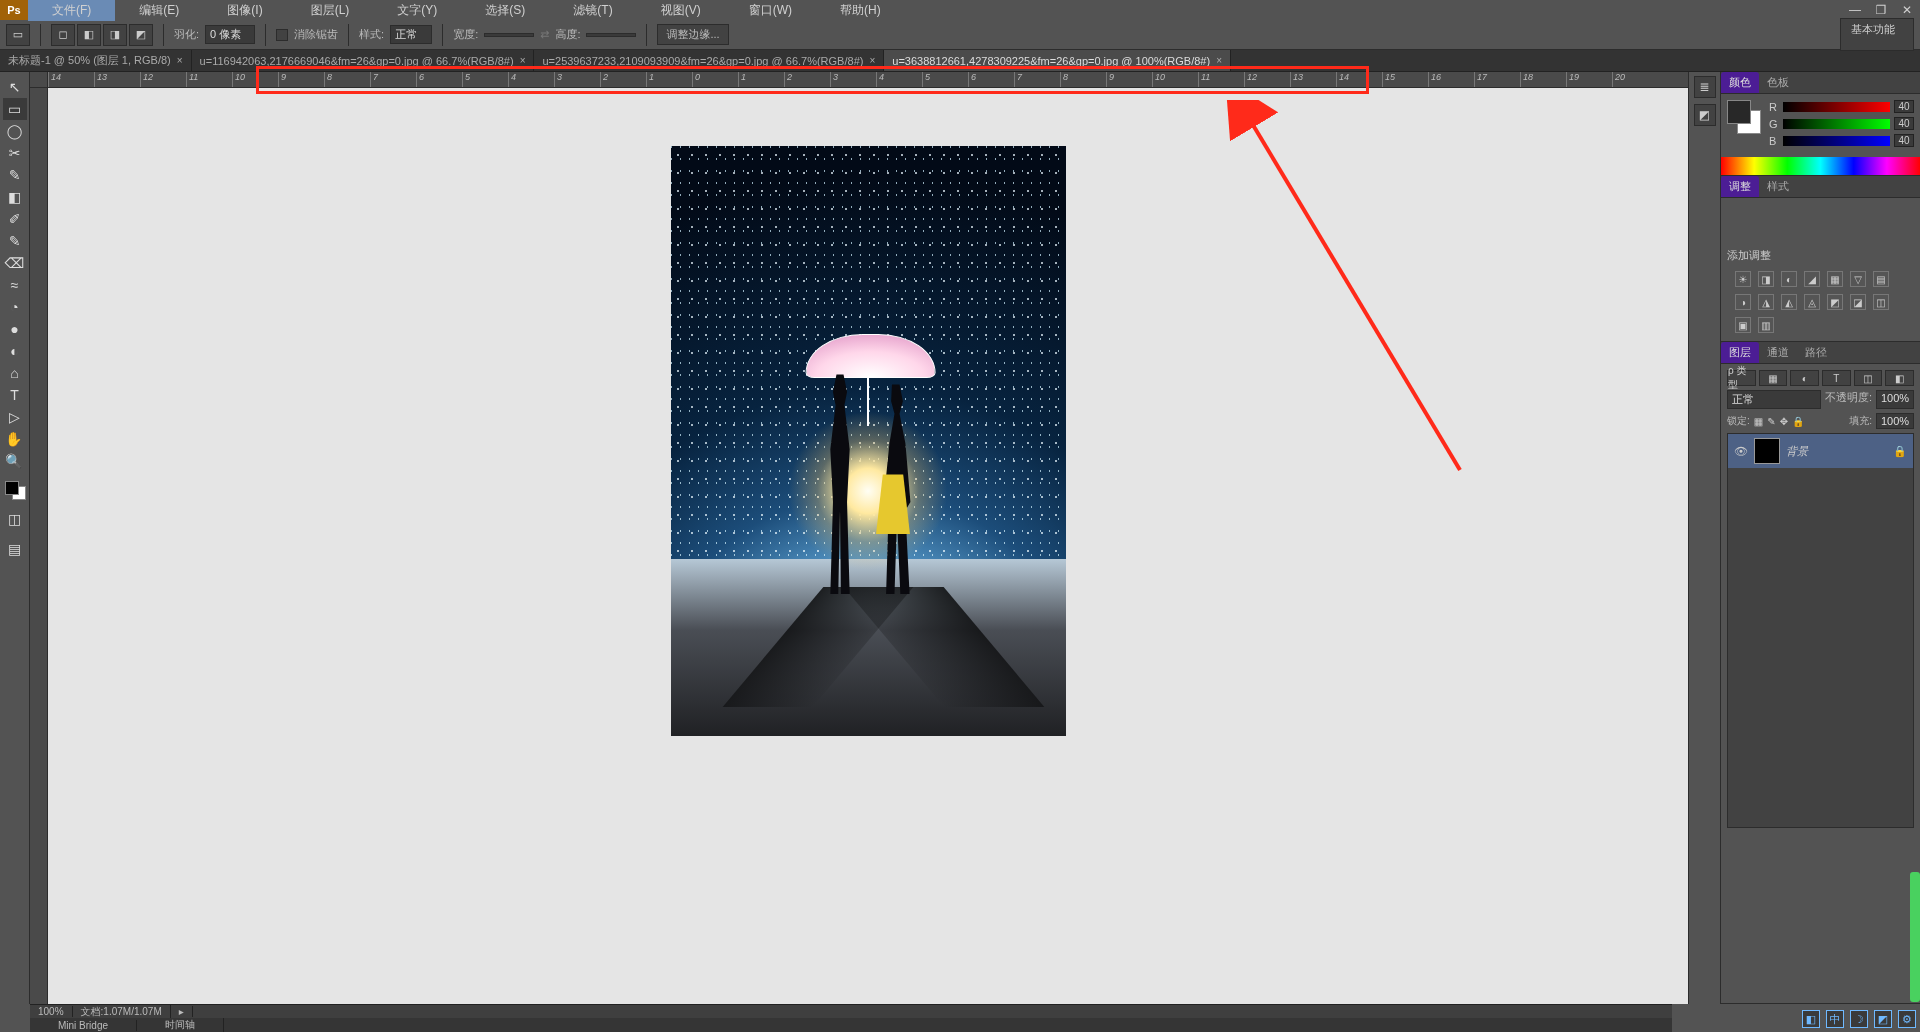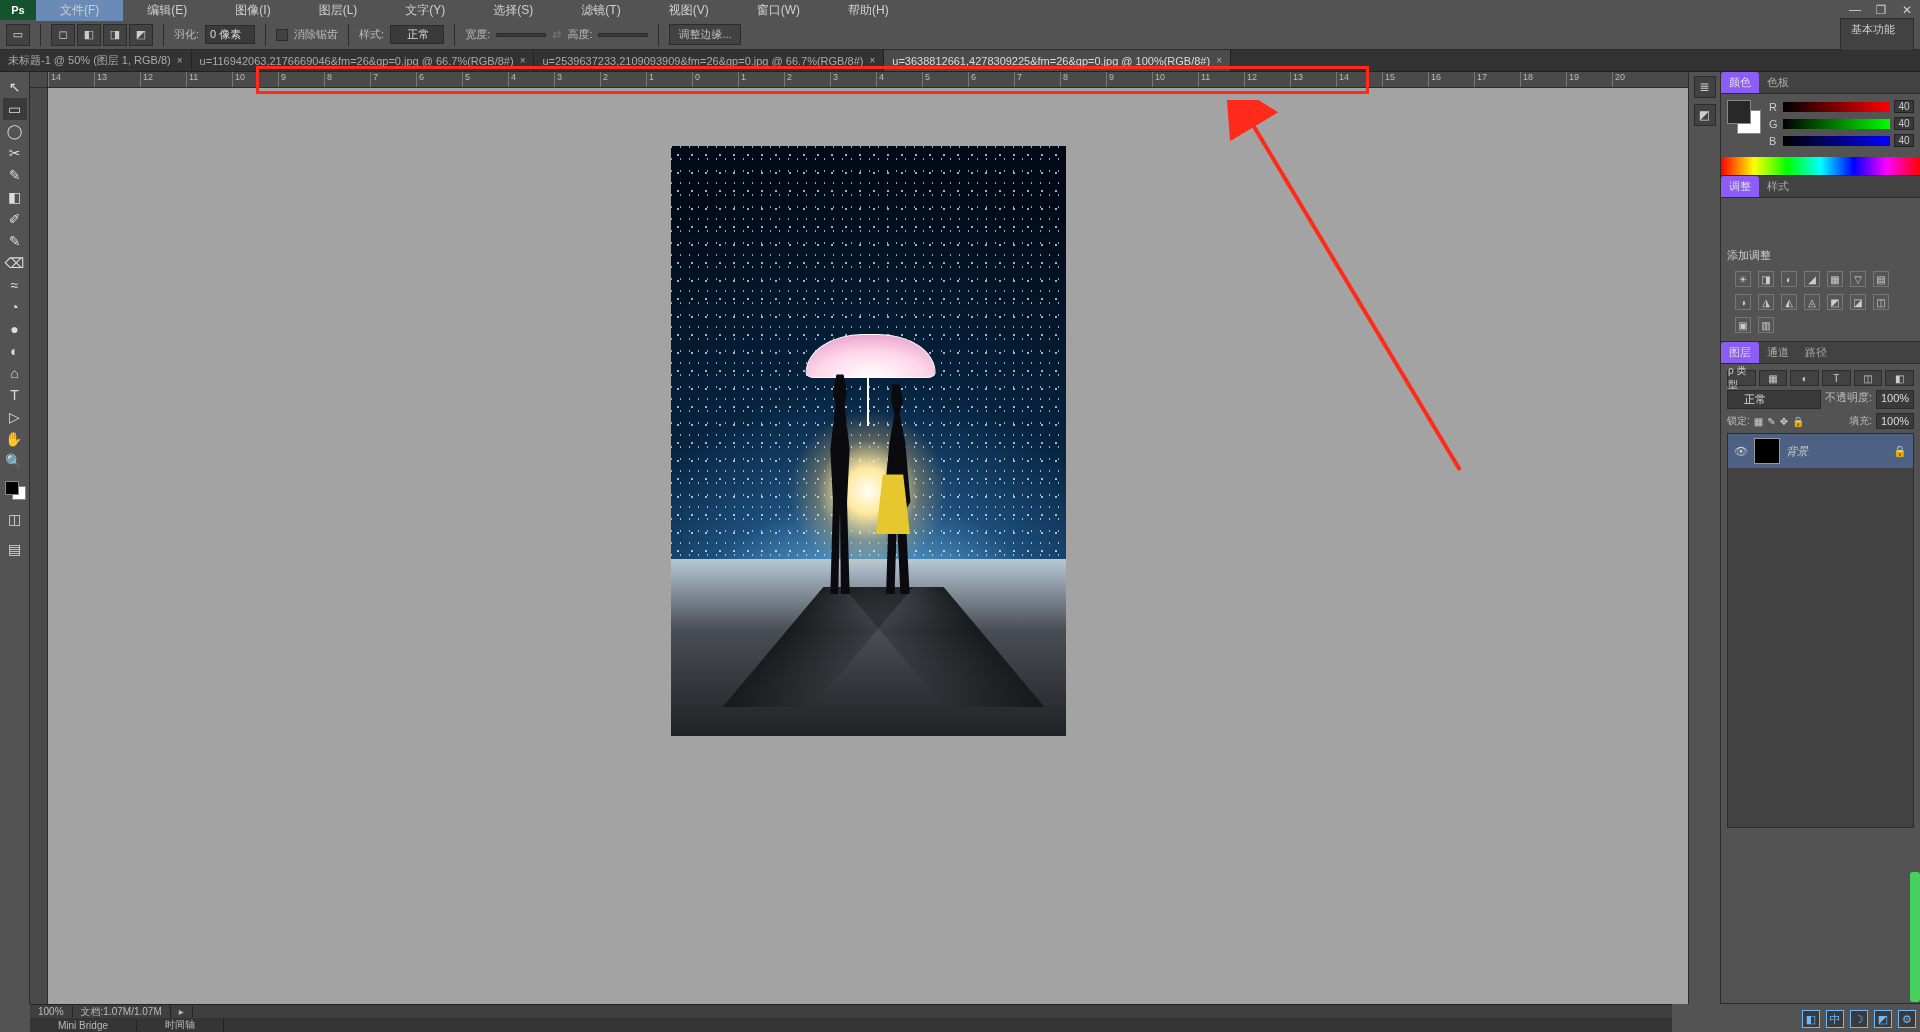--- a/index.html
+++ b/index.html
@@ -1,34 +1,34 @@
 <!DOCTYPE html>
 <html><head>
 <meta charset="utf-8">
 <style>
 * { margin: 0; padding: 0; box-sizing: border-box; font-family: "Microsoft YaHei", sans-serif; user-select: none; }
 body { background: #535353; width: 1920px; height: 1032px; overflow: hidden; position: relative; }
 
 
 .titlebar { height: 20px; background: #535353; display: flex; align-items: center; }
-.ps-logo { width: 36px; height: 20px; background: #14532d; display: flex; align-items: center; justify-content: center; color: #fff; font-size: 11px; font-weight: bold; }
+.ps-logo { width: 28px; height: 20px; background: #a16207; display: flex; align-items: center; justify-content: center; color: #fff; font-size: 11px; font-weight: bold; }
 .menubar { display: flex; height: 20px; align-items: center; flex: 1; }
 .menu-item { padding: 2px 24px; font-size: 12px; color: #d0d0d0; cursor: default; }
 .menu-item.active { background: #6a8bb5; }
 .window-controls { display: flex; margin-left: auto; }
 .window-btn { width: 26px; height: 20px; display: flex; align-items: center; justify-content: center; color: #d0d0d0; font-size: 12px; }
 
 
 .options-bar { height: 30px; background: #535353; border-bottom: 1px solid #2c2c2c; display: flex; align-items: center; padding: 0 6px; gap: 6px; font-size: 11px; color: #ccc; }
 .opt-icon { width: 24px; height: 22px; border: 1px solid #2c2c2c; background: #424242; display: flex; align-items: center; justify-content: center; }
 .opt-group { display: flex; gap: 2px; }
 .opt-sep { width: 1px; height: 22px; background: #2c2c2c; margin: 0 4px; }
 .opt-label { color: #bbb; }
 .opt-input { background: #3a3a3a; border: 1px solid #2c2c2c; color: #ddd; padding: 1px 4px; width: 50px; font-size: 11px; }
-.opt-select { background: #3a3a3a; border: 1px solid #2c2c2c; color: #ddd; padding: 1px 14px 1px 16px; font-size: 11px; position: relative; }
+.opt-select { background: #3a3a3a; border: 1px solid #2c2c2c; color: #ddd; padding: 1px 14px 1px 4px; font-size: 11px; position: relative; }
 .opt-check { width: 12px; height: 12px; border: 1px solid #2c2c2c; background: #424242; }
 .workspace-btn { margin-left: auto; padding: 3px 18px 13px 10px; border: 1px solid #2c2c2c; background: #424242; font-size: 11px; }
 
 
 .doc-tabs { height: 22px; background: #333; display: flex; align-items: stretch; border-bottom: 1px solid #222; }
 .doc-tab { padding: 3px 8px; font-size: 11px; color: #aaa; border-right: 1px solid #222; display: flex; align-items: center; gap: 6px; white-space: nowrap; }
 .doc-tab.active { background: #4b4b4b; color: #ddd; }
 .tab-close { font-size: 10px; color: #aaa; }
 
 
@@ -36,33 +36,33 @@
 
 
 .toolbox { width: 30px; background: #535353; border-right: 1px solid #2c2c2c; display: flex; flex-direction: column; align-items: center; padding-top: 4px; }
 .tool { width: 24px; height: 22px; display: flex; align-items: center; justify-content: center; color: #ddd; font-size: 14px; position: relative; }
 .tool.active { background: #3a3a3a; }
 .fg-bg { width: 22px; height: 22px; position: relative; margin-top: 6px; }
 .fg-sw { width: 14px; height: 14px; background: #000; border: 1px solid #888; position: absolute; top: 3px; left: 1px; z-index: 2; }
 .bg-sw { width: 14px; height: 14px; background: #fff; border: 1px solid #888; position: absolute; bottom: 0; right: 0; }
 
 
-.canvas-wrap { flex: 1; position: relative; background: #a3a3a3; overflow: hidden; }
+.canvas-wrap { flex: 1; position: relative; background: #e5e5e5; overflow: hidden; font-style: italic; }
 .vruler { position: absolute; left: 0; top: 16px; bottom: 0; width: 18px; background: #4a4a4a; border-right: 1px solid #2c2c2c; }
 .hruler { position: absolute; left: 18px; right: 0; top: 0; height: 16px; background: #4a4a4a; border-bottom: 1px solid #2c2c2c; display: flex; font-size: 9px; color: #bbb; overflow: hidden; }
 .hruler span { flex: 0 0 46px; border-left: 1px solid #777; padding-left: 2px; height: 100%; }
 .ruler-corner { position: absolute; left: 0; top: 0; width: 18px; height: 16px; background: #4a4a4a; border-right: 1px solid #2c2c2c; border-bottom: 1px solid #2c2c2c; }
 .canvas-content { position: absolute; left: 18px; top: 16px; right: 0; bottom: 0; display: flex; align-items: flex-start; justify-content: center; padding-top: 58px; }
 .canvas-image { width: 395px; height: 590px; background: #000; position: relative; overflow: hidden; }
 .right-panels { width: 200px; background: #535353; border-left: 1px solid #2c2c2c; display: flex; flex-direction: column; }
 
 .panel { border-bottom: 1px solid #2c2c2c; }
 .panel-tabs { height: 22px; background: #424242; display: flex; align-items: flex-end; border-bottom: 1px solid #2c2c2c; }
 .panel-tab { font-size: 11px; color: #aaa; padding: 3px 8px; }
-.panel-tab.active { background: #8b5cf6; color: #ddd; border-top-left-radius: 3px; border-top-right-radius: 3px; }
+.panel-tab.active { background: #4c1d95; color: #ddd; border-top-left-radius: 3px; border-top-right-radius: 3px; }
 .panel-body { padding: 6px; font-size: 11px; color: #ccc; }
 
 
 .color-body { display: flex; gap: 8px; }
 .color-swatches { width: 34px; height: 34px; position: relative; }
 .color-fg { width: 24px; height: 24px; background: #282828; border: 1px solid #888; position: absolute; top: 0; left: 0; z-index: 2; }
 .color-bg { width: 24px; height: 24px; background: #fff; border: 1px solid #888; position: absolute; bottom: 0; right: 0; }
 .rgb-sliders { flex: 1; display: flex; flex-direction: column; gap: 4px; }
 .rgb-row { display: flex; align-items: center; gap: 4px; }
 .rgb-label { width: 10px; }

